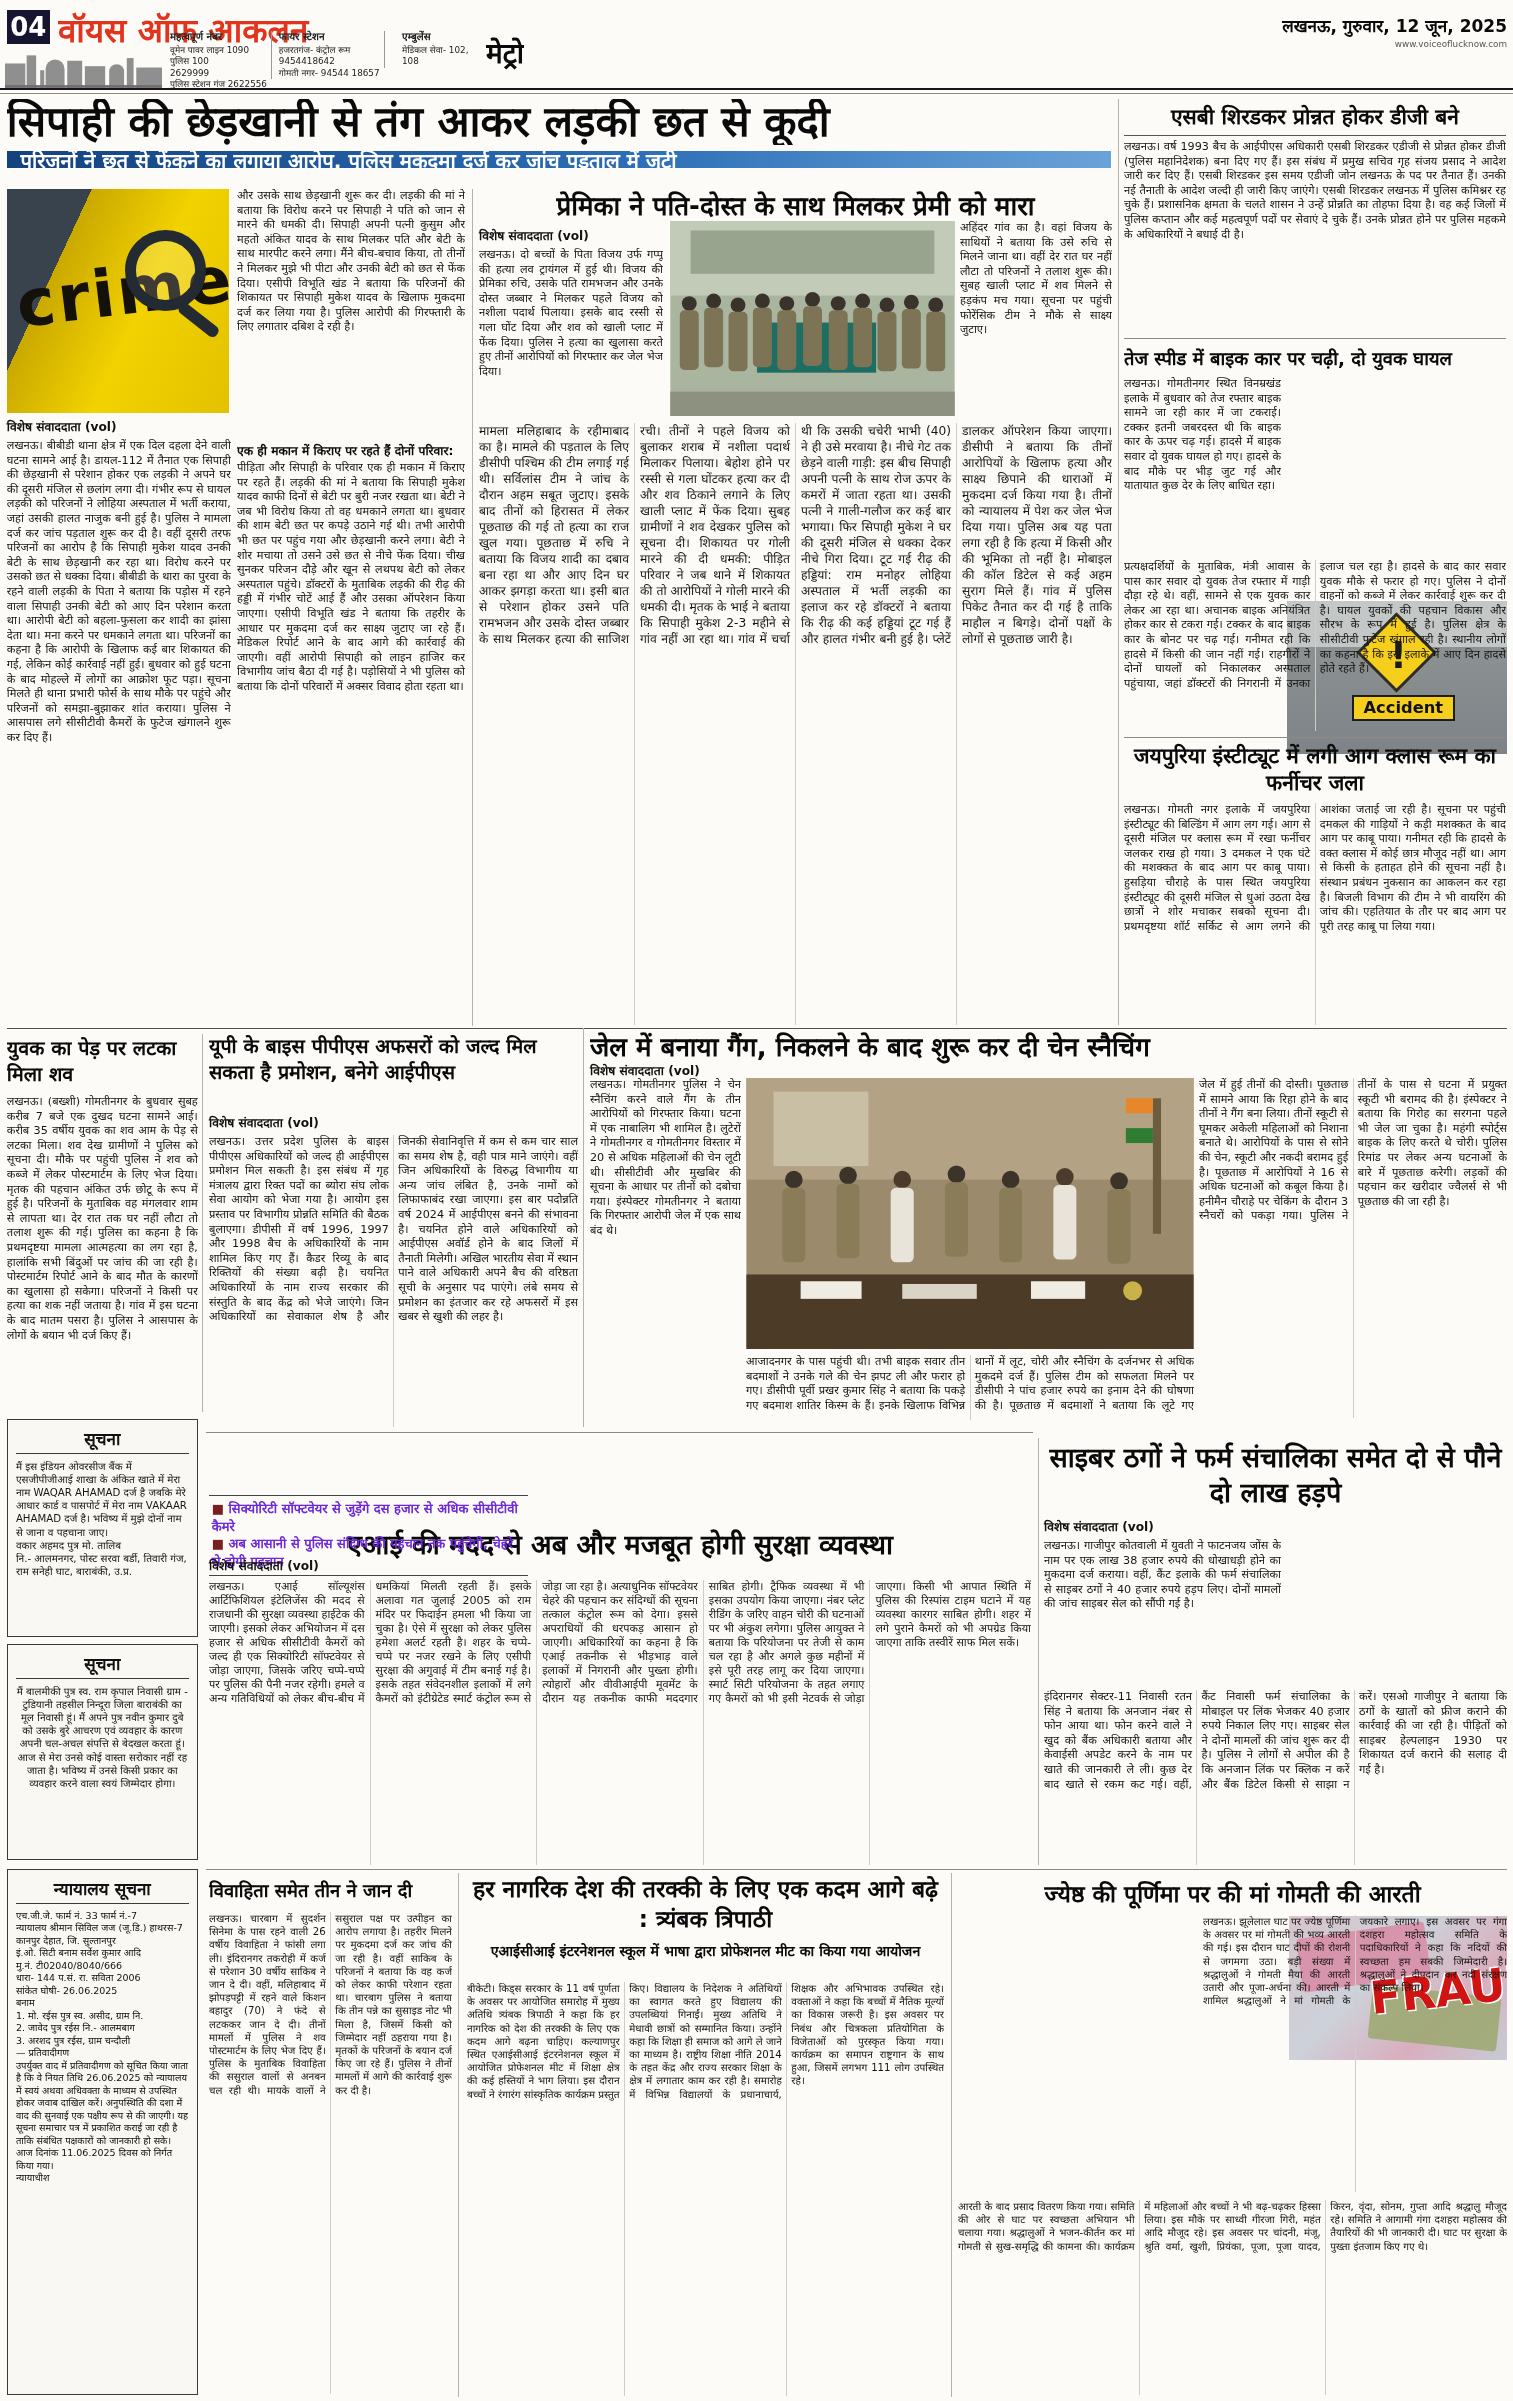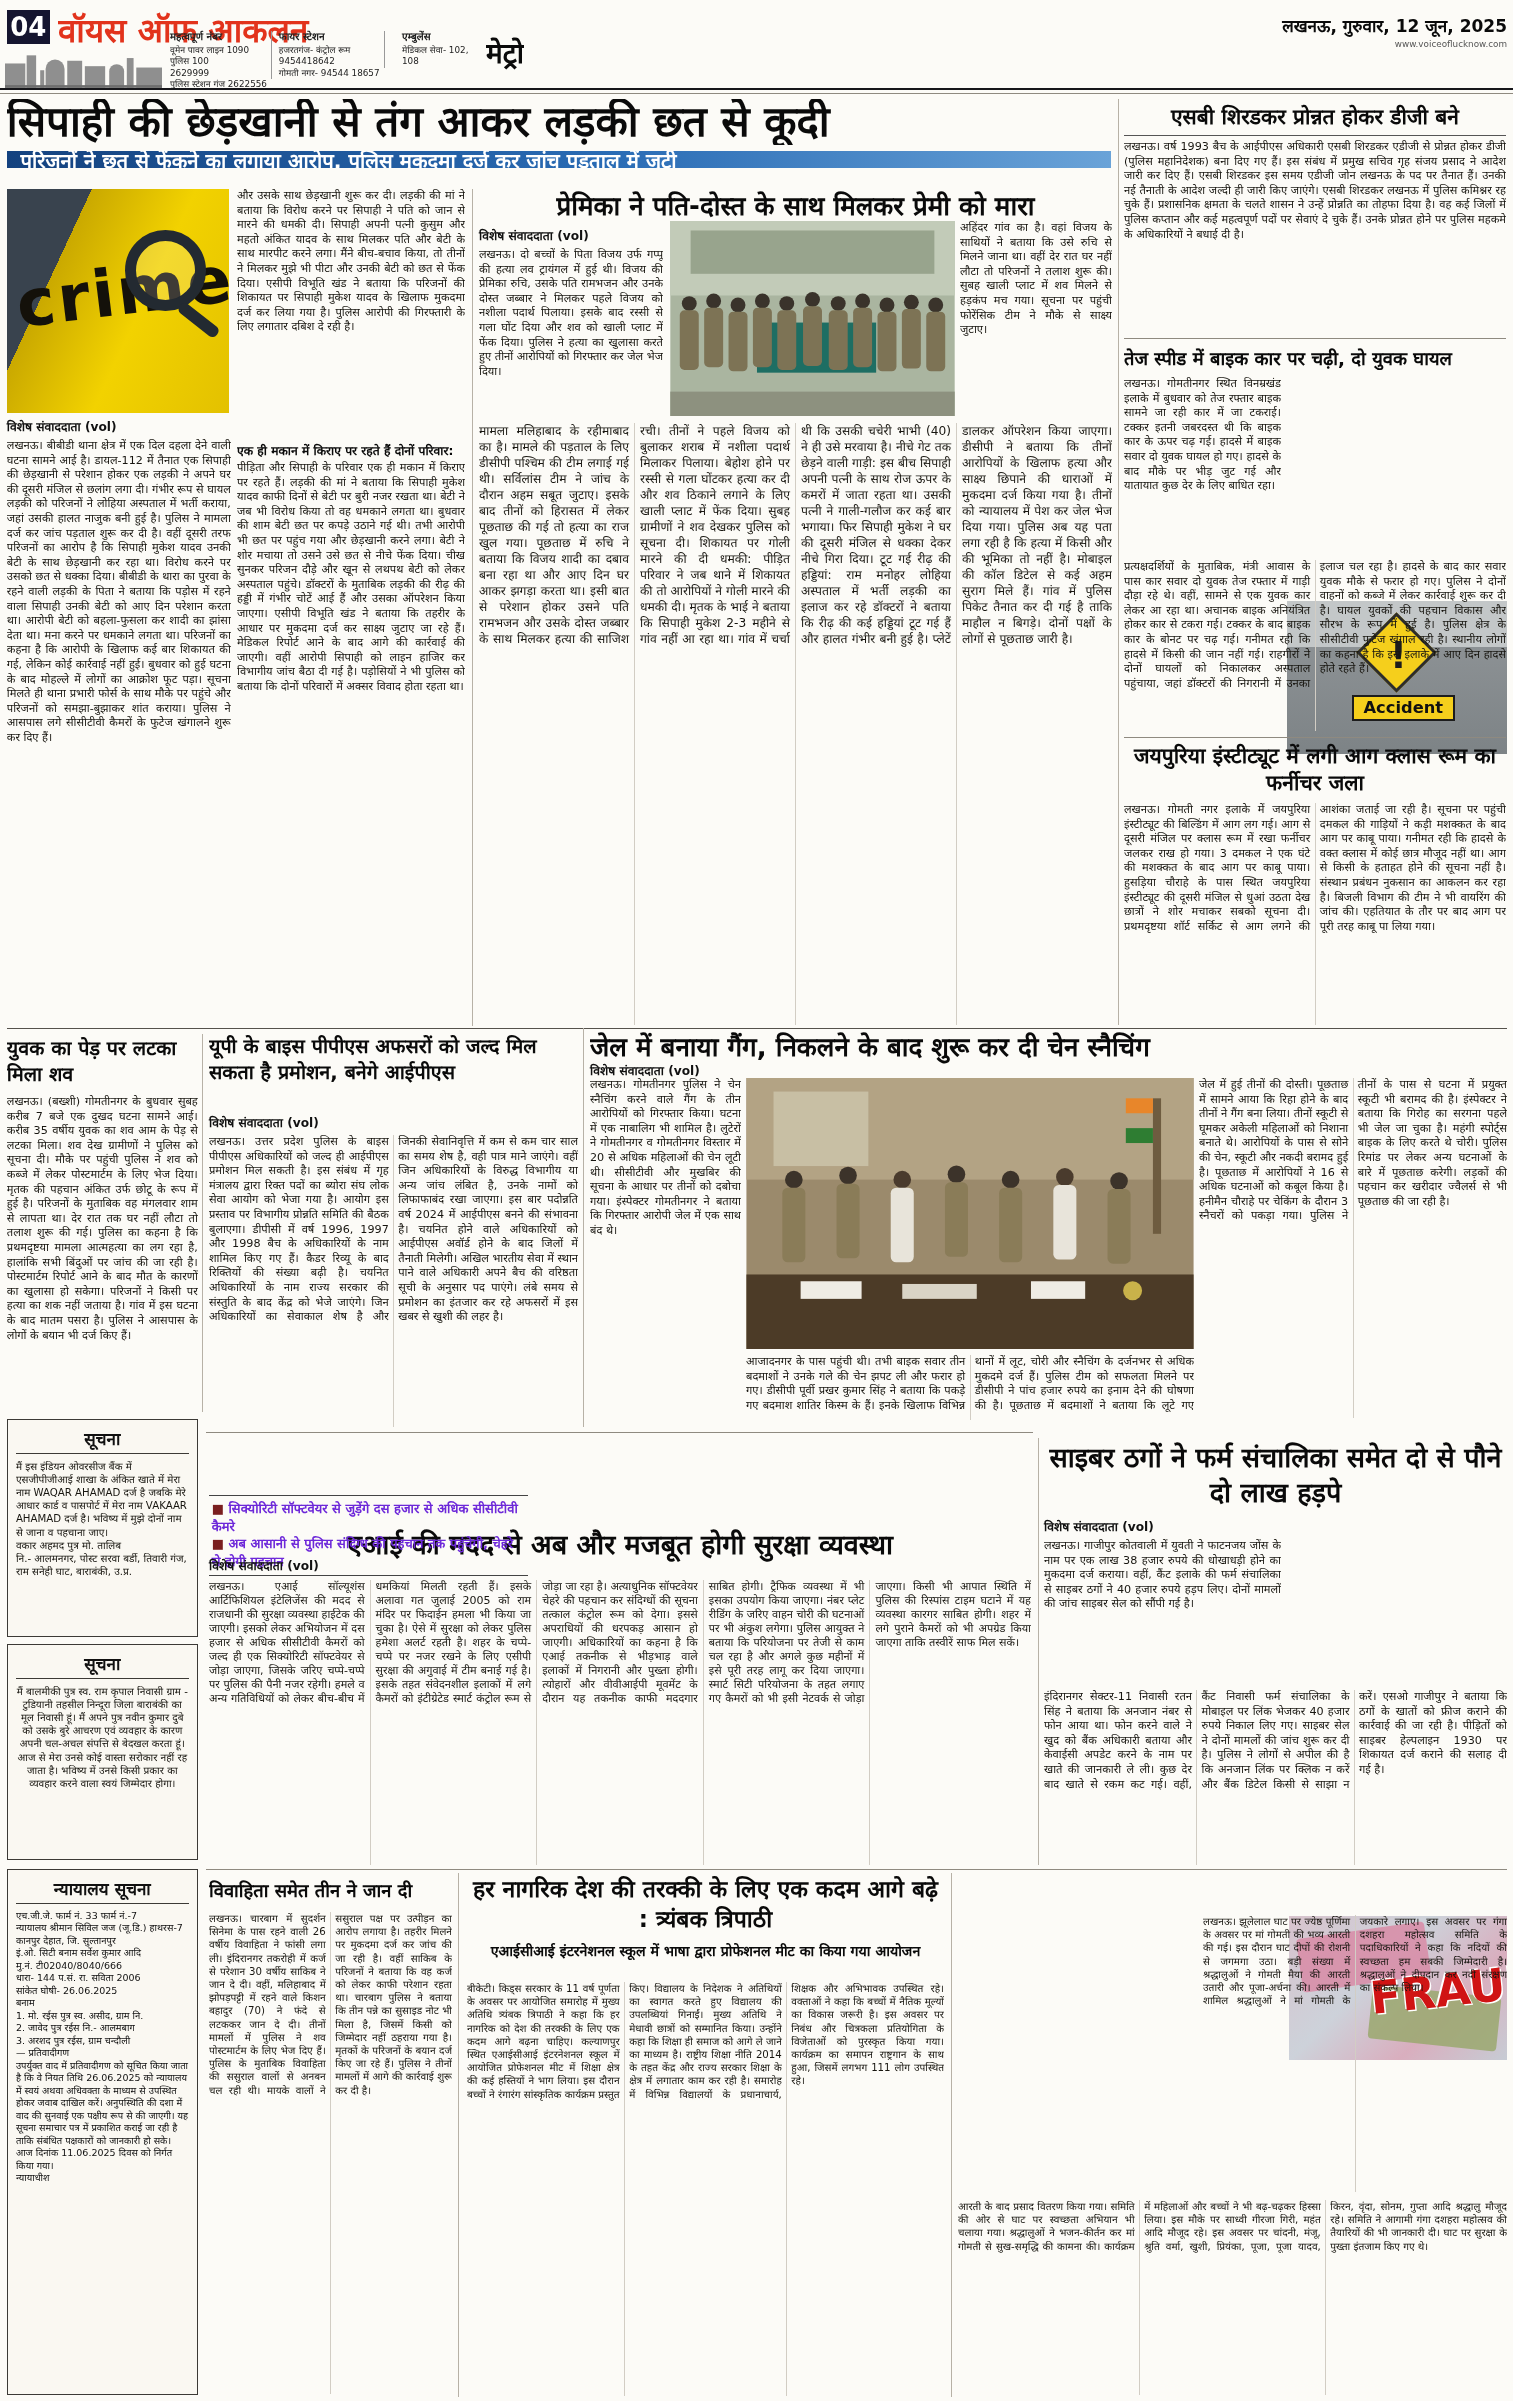--- a/index.html
+++ b/index.html
@@ -254,18 +254,19 @@
 
   <div class="abs hl" style="left:209px;top:1877px;width:243px;font-size:18.3px">विवाहिता समेत तीन ने जान दी</div>
   <div class="abs bt15 cols2" style="left:209px;top:1912px;width:243px;height:482px">लखनऊ। चारबाग में सुदर्शन सिनेमा के पास रहने वाली 26 वर्षीय विवाहिता ने फांसी लगा ली। इंदिरानगर तकरोही में कर्ज से परेशान 30 वर्षीय साकिब ने जान दे दी। वहीं, मलिहाबाद में झोपड़पट्टी में रहने वाले किशन बहादुर (70) ने फंदे से लटककर जान दे दी। तीनों मामलों में पुलिस ने शव पोस्टमार्टम के लिए भेज दिए हैं। पुलिस के मुताबिक विवाहिता की ससुराल वालों से अनबन चल रही थी। मायके वालों ने ससुराल पक्ष पर उत्पीड़न का आरोप लगाया है। तहरीर मिलने पर मुकदमा दर्ज कर जांच की जा रही है। वहीं साकिब के परिजनों ने बताया कि वह कर्ज को लेकर काफी परेशान रहता था। चारबाग पुलिस ने बताया कि तीन पन्ने का सुसाइड नोट भी मिला है, जिसमें किसी को जिम्मेदार नहीं ठहराया गया है। मृतकों के परिजनों के बयान दर्ज किए जा रहे हैं। पुलिस ने तीनों मामलों में आगे की कार्रवाई शुरू कर दी है।</div>
   <div class="vline" style="left:458px;top:1873px;height:524px"></div>
 
   <div class="abs hl center" style="left:467px;top:1874px;width:477px;font-size:23px;line-height:30px">हर नागरिक देश की तरक्की के लिए एक कदम आगे बढ़े : त्र्यंबक त्रिपाठी</div>
   <div class="abs hl center" style="left:467px;top:1941px;width:477px;font-size:14.2px">एआईसीआई इंटरनेशनल स्कूल में भाषा द्वारा प्रोफेशनल मीट का किया गया आयोजन</div>
   <div class="abs bt15 cols3" style="left:467px;top:1982px;width:477px;height:414px">बीकेटी। किड्स सरकार के 11 वर्ष पूर्णता के अवसर पर आयोजित समारोह में मुख्य अतिथि त्र्यंबक त्रिपाठी ने कहा कि हर नागरिक को देश की तरक्की के लिए एक कदम आगे बढ़ना चाहिए। कल्याणपुर स्थित एआईसीआई इंटरनेशनल स्कूल में आयोजित प्रोफेशनल मीट में शिक्षा क्षेत्र की कई हस्तियों ने भाग लिया। इस दौरान बच्चों ने रंगारंग सांस्कृतिक कार्यक्रम प्रस्तुत किए। विद्यालय के निदेशक ने अतिथियों का स्वागत करते हुए विद्यालय की उपलब्धियां गिनाईं। मुख्य अतिथि ने मेधावी छात्रों को सम्मानित किया। उन्होंने कहा कि शिक्षा ही समाज को आगे ले जाने का माध्यम है। राष्ट्रीय शिक्षा नीति 2014 के तहत केंद्र और राज्य सरकार शिक्षा के क्षेत्र में लगातार काम कर रही है। समारोह में विभिन्न विद्यालयों के प्रधानाचार्य, शिक्षक और अभिभावक उपस्थित रहे। वक्ताओं ने कहा कि बच्चों में नैतिक मूल्यों का विकास जरूरी है। इस अवसर पर निबंध और चित्रकला प्रतियोगिता के विजेताओं को पुरस्कृत किया गया। कार्यक्रम का समापन राष्ट्रगान के साथ हुआ, जिसमें लगभग 111 लोग उपस्थित रहे।</div>
   <div class="vline" style="left:951px;top:1873px;height:524px"></div>
 
+  <div class="abs hl center" style="left:958px;top:1877px;width:549px;font-size:23px">ज्येष्ठ की पूर्णिमा पर की मां गोमती की आरती</div>
 
   <div class="abs bt15 cols2" style="left:1203px;top:1915px;width:304px;height:277px">लखनऊ। झूलेलाल घाट पर ज्येष्ठ पूर्णिमा के अवसर पर मां गोमती की भव्य आरती की गई। इस दौरान घाट दीपों की रोशनी से जगमगा उठा। बड़ी संख्या में श्रद्धालुओं ने गोमती मैया की आरती उतारी और पूजा-अर्चना की। आरती में शामिल श्रद्धालुओं ने मां गोमती के जयकारे लगाए। इस अवसर पर गंगा दशहरा महोत्सव समिति के पदाधिकारियों ने कहा कि नदियों की स्वच्छता हम सबकी जिम्मेदारी है। श्रद्धालुओं ने दीपदान कर नदी संरक्षण का संकल्प लिया।</div>
   <div class="abs bt15 cols3" style="left:958px;top:2200px;width:549px;height:195px">आरती के बाद प्रसाद वितरण किया गया। समिति की ओर से घाट पर स्वच्छता अभियान भी चलाया गया। श्रद्धालुओं ने भजन-कीर्तन कर मां गोमती से सुख-समृद्धि की कामना की। कार्यक्रम में महिलाओं और बच्चों ने भी बढ़-चढ़कर हिस्सा लिया। इस मौके पर साध्वी गीरजा गिरी, महंत आदि मौजूद रहे। इस अवसर पर चांदनी, मंजू, श्रुति वर्मा, खुशी, प्रियंका, पूजा, पूजा यादव, किरन, वृंदा, सोनम, गुप्ता आदि श्रद्धालु मौजूद रहे। समिति ने आगामी गंगा दशहरा महोत्सव की तैयारियों की भी जानकारी दी। घाट पर सुरक्षा के पुख्ता इंतजाम किए गए थे।</div>
 
 </div>
 
 
 </body></html>

